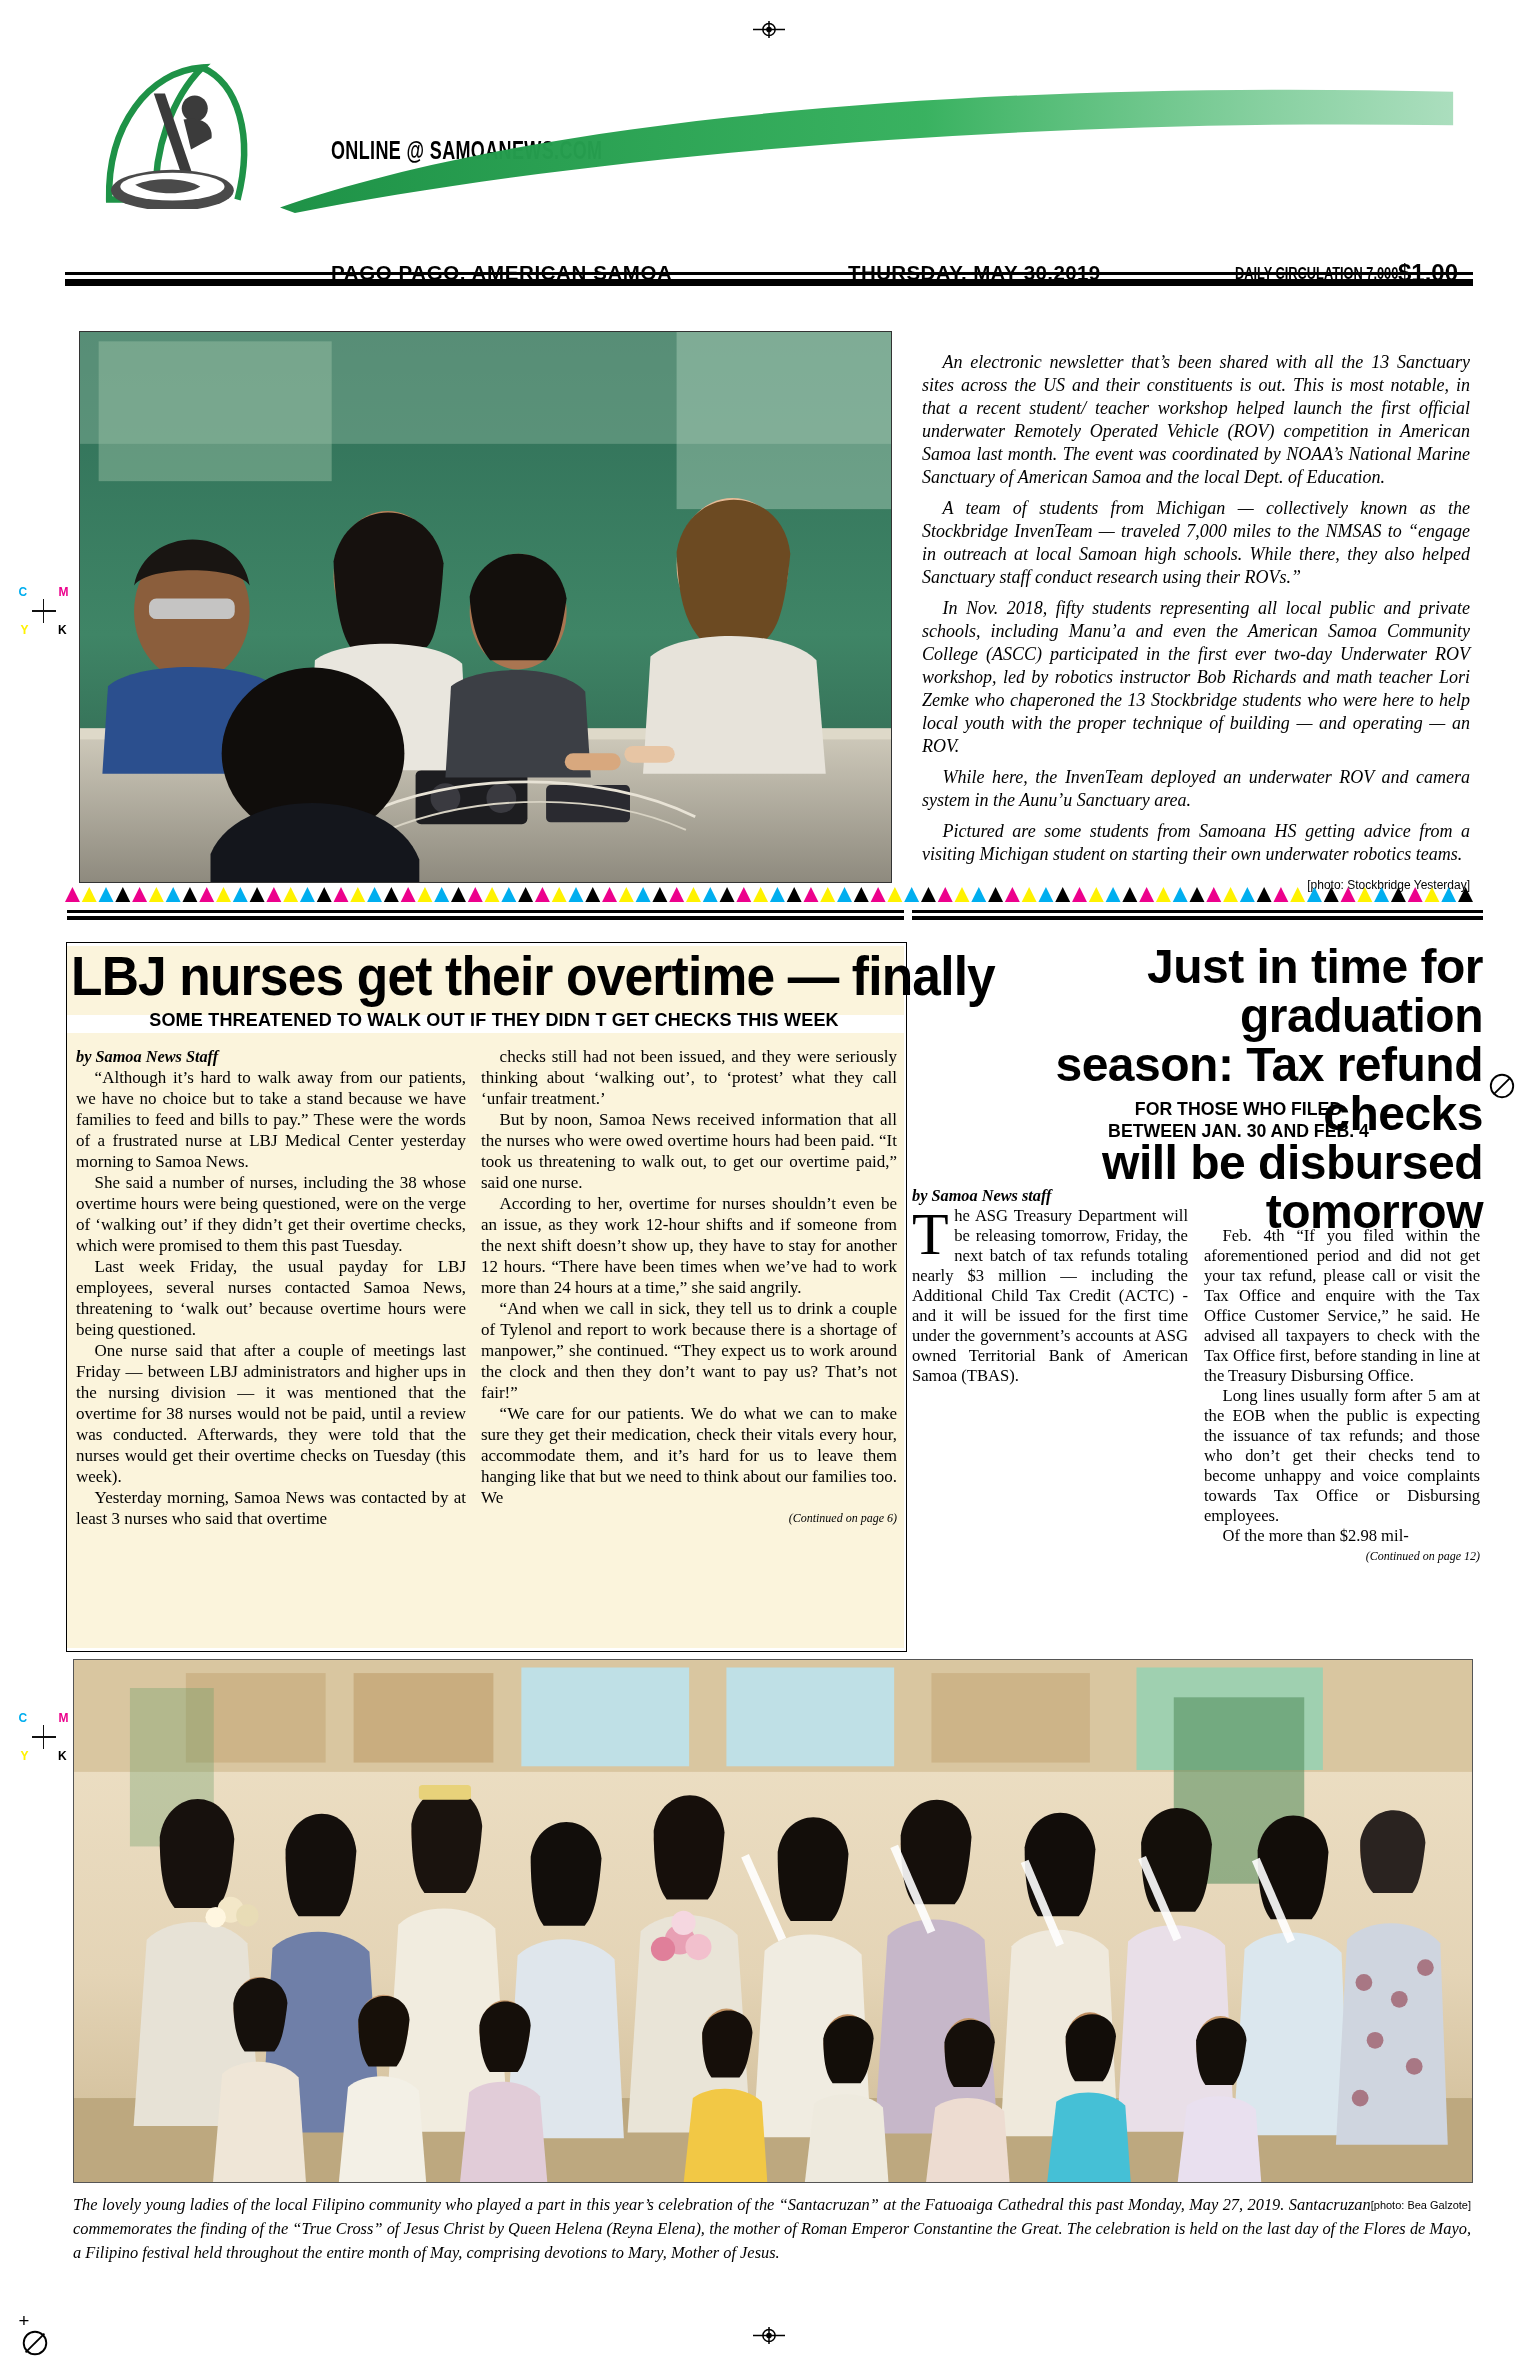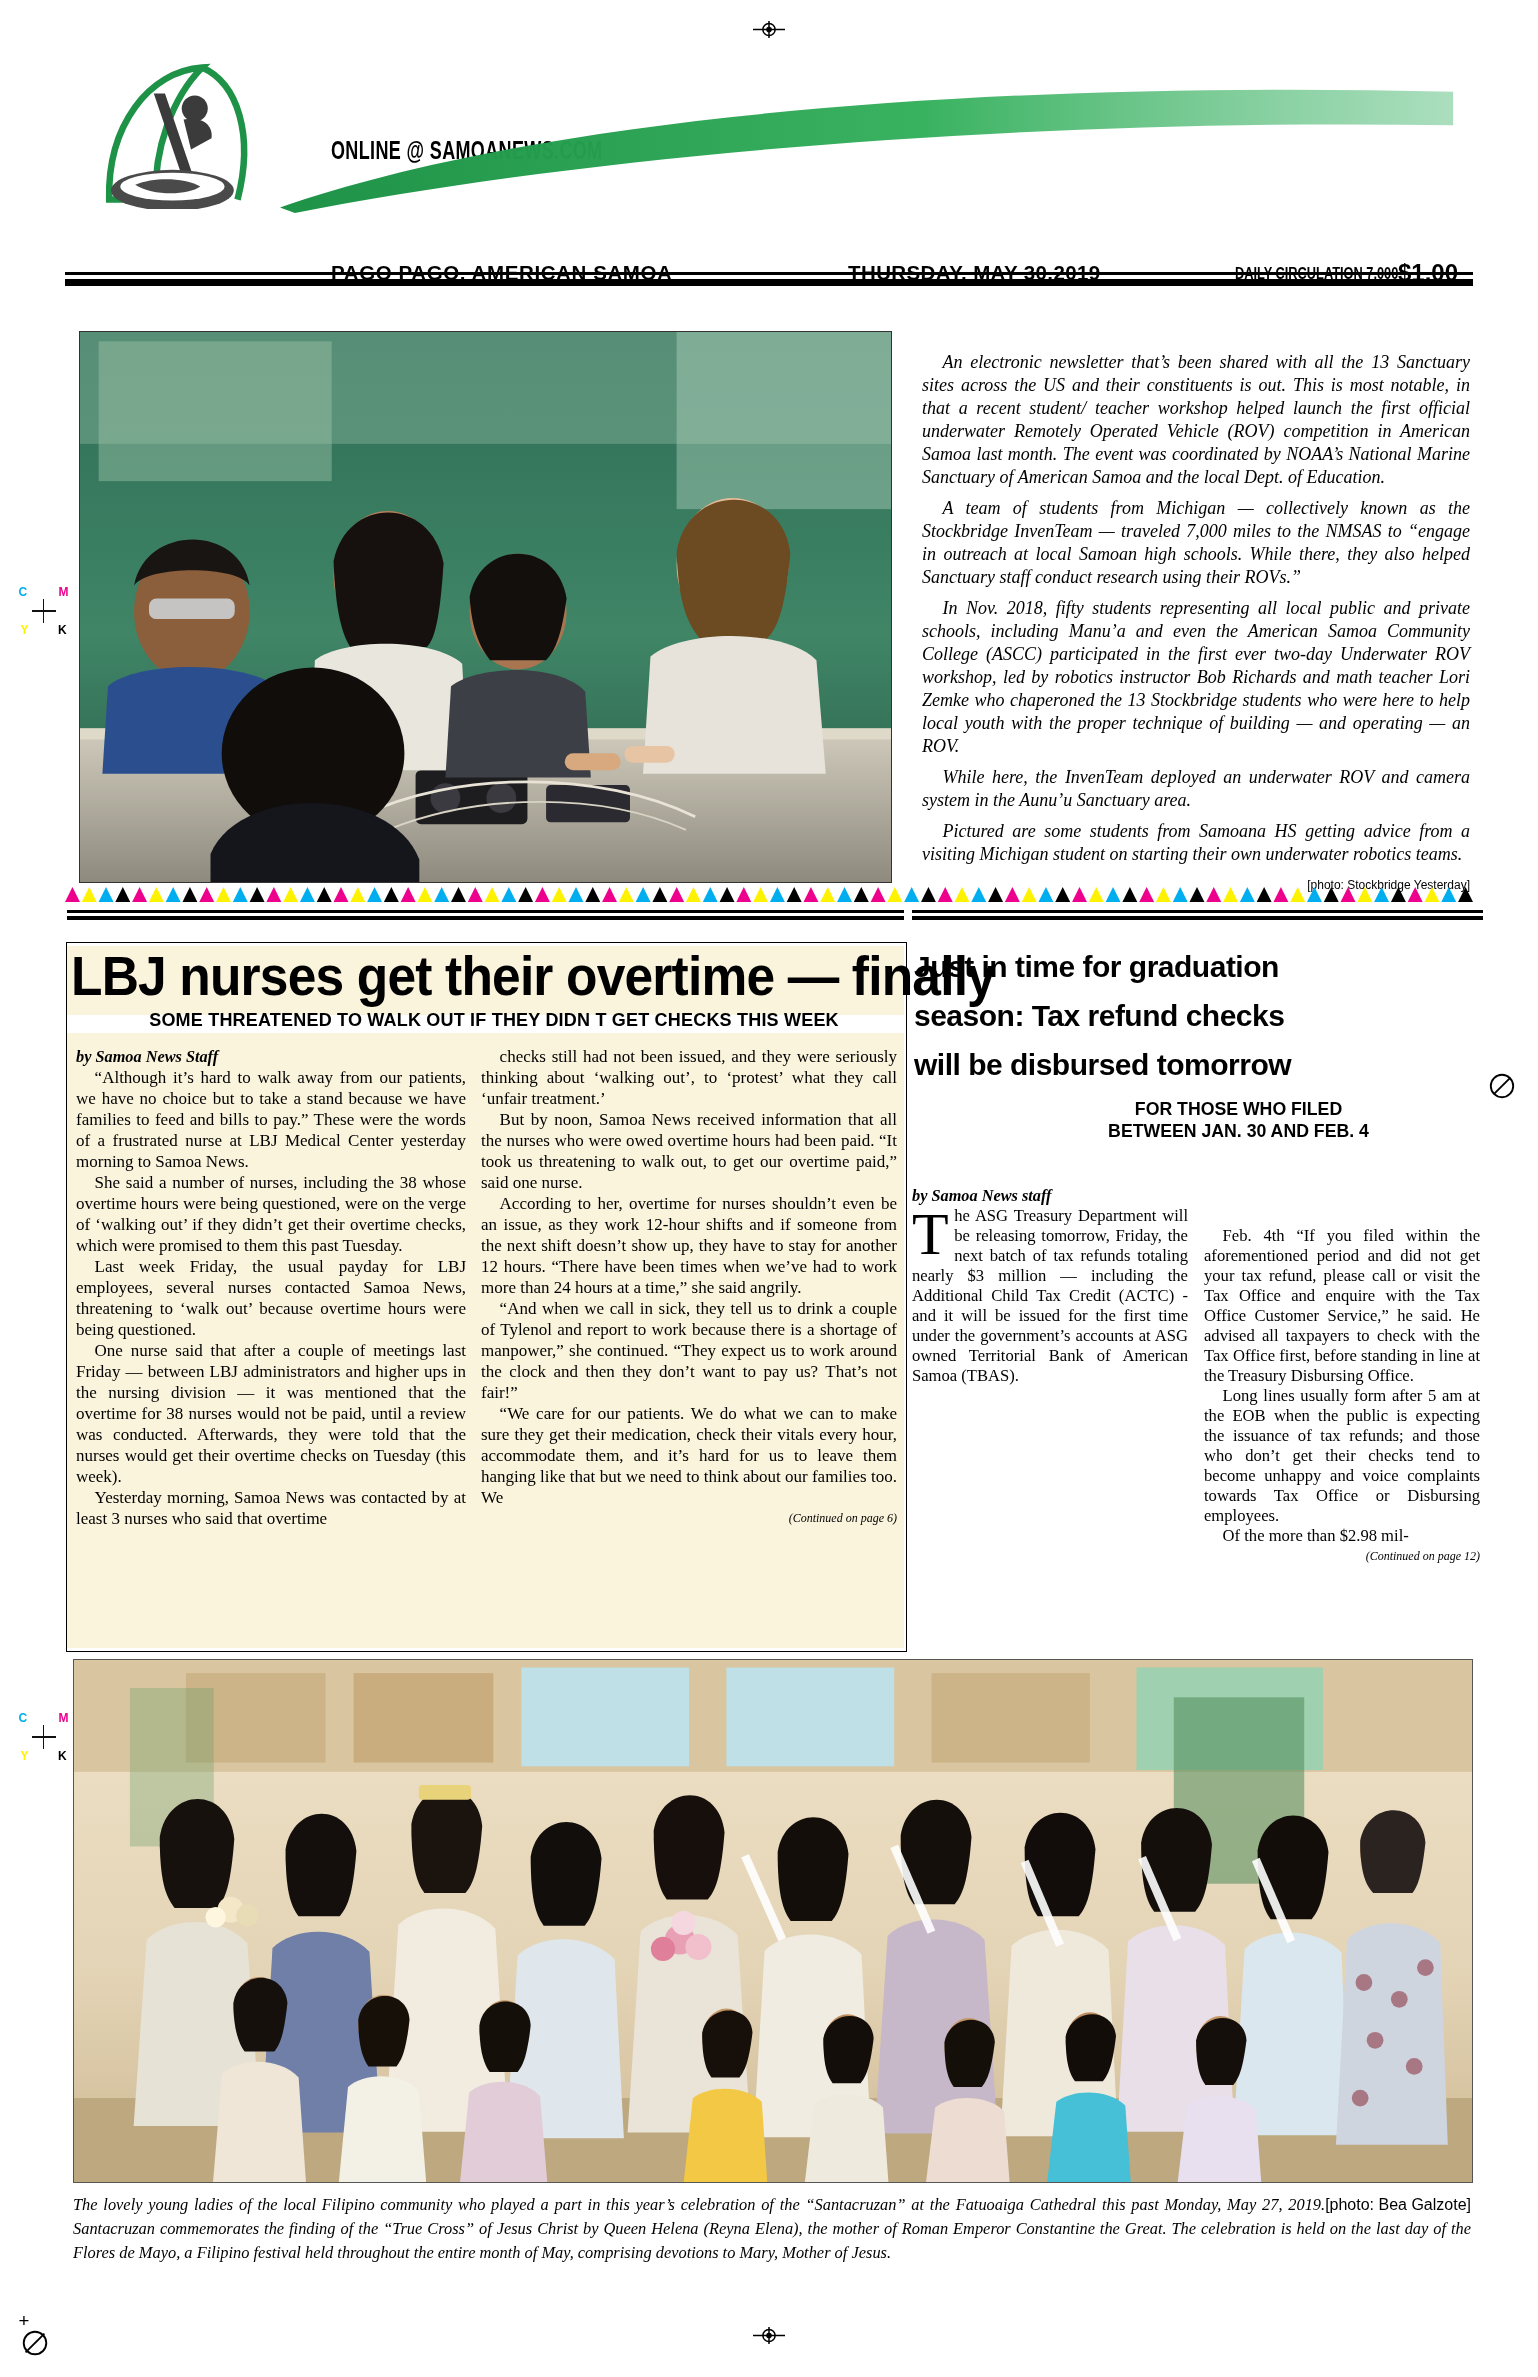--- a/index.html
+++ b/index.html
@@ -52,23 +52,23 @@
   .tri-band{position:absolute;left:65px;top:887px;width:1408px;height:15px;overflow:hidden;}
 
   
   .blk-rule{position:absolute;background:#000;}
   .lbj-box{position:absolute;left:67px;top:946px;width:837px;height:69px;background:#FBF4DC;}
   .lbj-head{position:absolute;left:71px;top:945px;width:835px;font-family:"Liberation Sans Narrow","Liberation Sans",sans-serif;
         font-weight:700;font-size:56px;line-height:62px;letter-spacing:-0.9px;transform:scaleX(.92);transform-origin:left top;white-space:nowrap;}
   .lbj-sub{position:absolute;left:84px;top:1010px;width:820px;text-align:center;
         font-family:"Liberation Sans",sans-serif;font-weight:700;font-size:18px;letter-spacing:0.2px;}
 
-  .tax-head{position:absolute;left:914px;top:942px;width:569px;text-align:left;
+  .tax-head{position:absolute;left:914px;top:942px;width:569px;text-align:right;
         font-family:"Liberation Sans Narrow","Liberation Sans",sans-serif;font-weight:700;
-        font-size:30px;line-height:49px;letter-spacing:-0.5px;}
+        font-size:48px;line-height:49px;letter-spacing:-0.5px;}
   .tax-sub{position:absolute;left:954px;top:1098px;width:569px;text-align:center;
         font-family:"Liberation Sans",sans-serif;font-weight:700;font-size:17.7px;line-height:22.4px;}
 
   
   .story{position:absolute;font-family:"Liberation Serif",serif;font-size:17px;line-height:21px;text-align:justify;}
   .story p{margin:0;text-indent:18.6px;}
   .byline{font-style:italic;font-weight:700;font-size:16.3px;text-indent:0 !important;}
   .contd{font-style:italic;text-align:right;text-indent:0 !important;font-size:12px;}
 
   .lbj-bg{position:absolute;left:67px;top:1033px;width:837px;height:615px;background:#FBF4DC;}
@@ -77,21 +77,21 @@
   .lbj-frame{position:absolute;left:66px;top:942px;width:839px;height:708px;border:1.9px solid #000;pointer-events:none;}
 
   .tax-c1{left:912px;top:1186px;width:276px;font-size:16.6px;line-height:20px;}
   .tax-c2{left:1204px;top:1186px;width:276px;font-size:16.6px;line-height:20px;margin-top:40px;}
   .dropcap{float:left;font-size:60px;line-height:48px;padding:3.7px 5.6px 0 0;font-family:"Liberation Serif",serif;}
 
   
   .bot-photo{position:absolute;left:73px;top:1659px;width:1398px;height:522px;overflow:hidden;border:0.9px solid #555;}
   .bot-cap{position:absolute;left:73px;top:2193px;width:1398px;font-family:"Liberation Serif",serif;
         font-style:italic;font-size:16.4px;line-height:24px;text-align:justify;}
-  .bot-cap .pcredit{font-style:normal;font-family:"Liberation Sans",sans-serif;font-size:16px;float:right;}
+  .bot-cap .pcredit{font-style:normal;font-family:"Liberation Sans",sans-serif;font-size:11px;float:right;}
 
   .jump-icon{position:absolute;left:1488px;top:1072px;width:28px;height:28px;}
 </style>
 </head>
 <body>
 
 <div class="page">
 
   <div class="regmark" style="left:753px;top:20.5px;">
     <svg width="32" height="17" viewBox="0 0 34 18">

